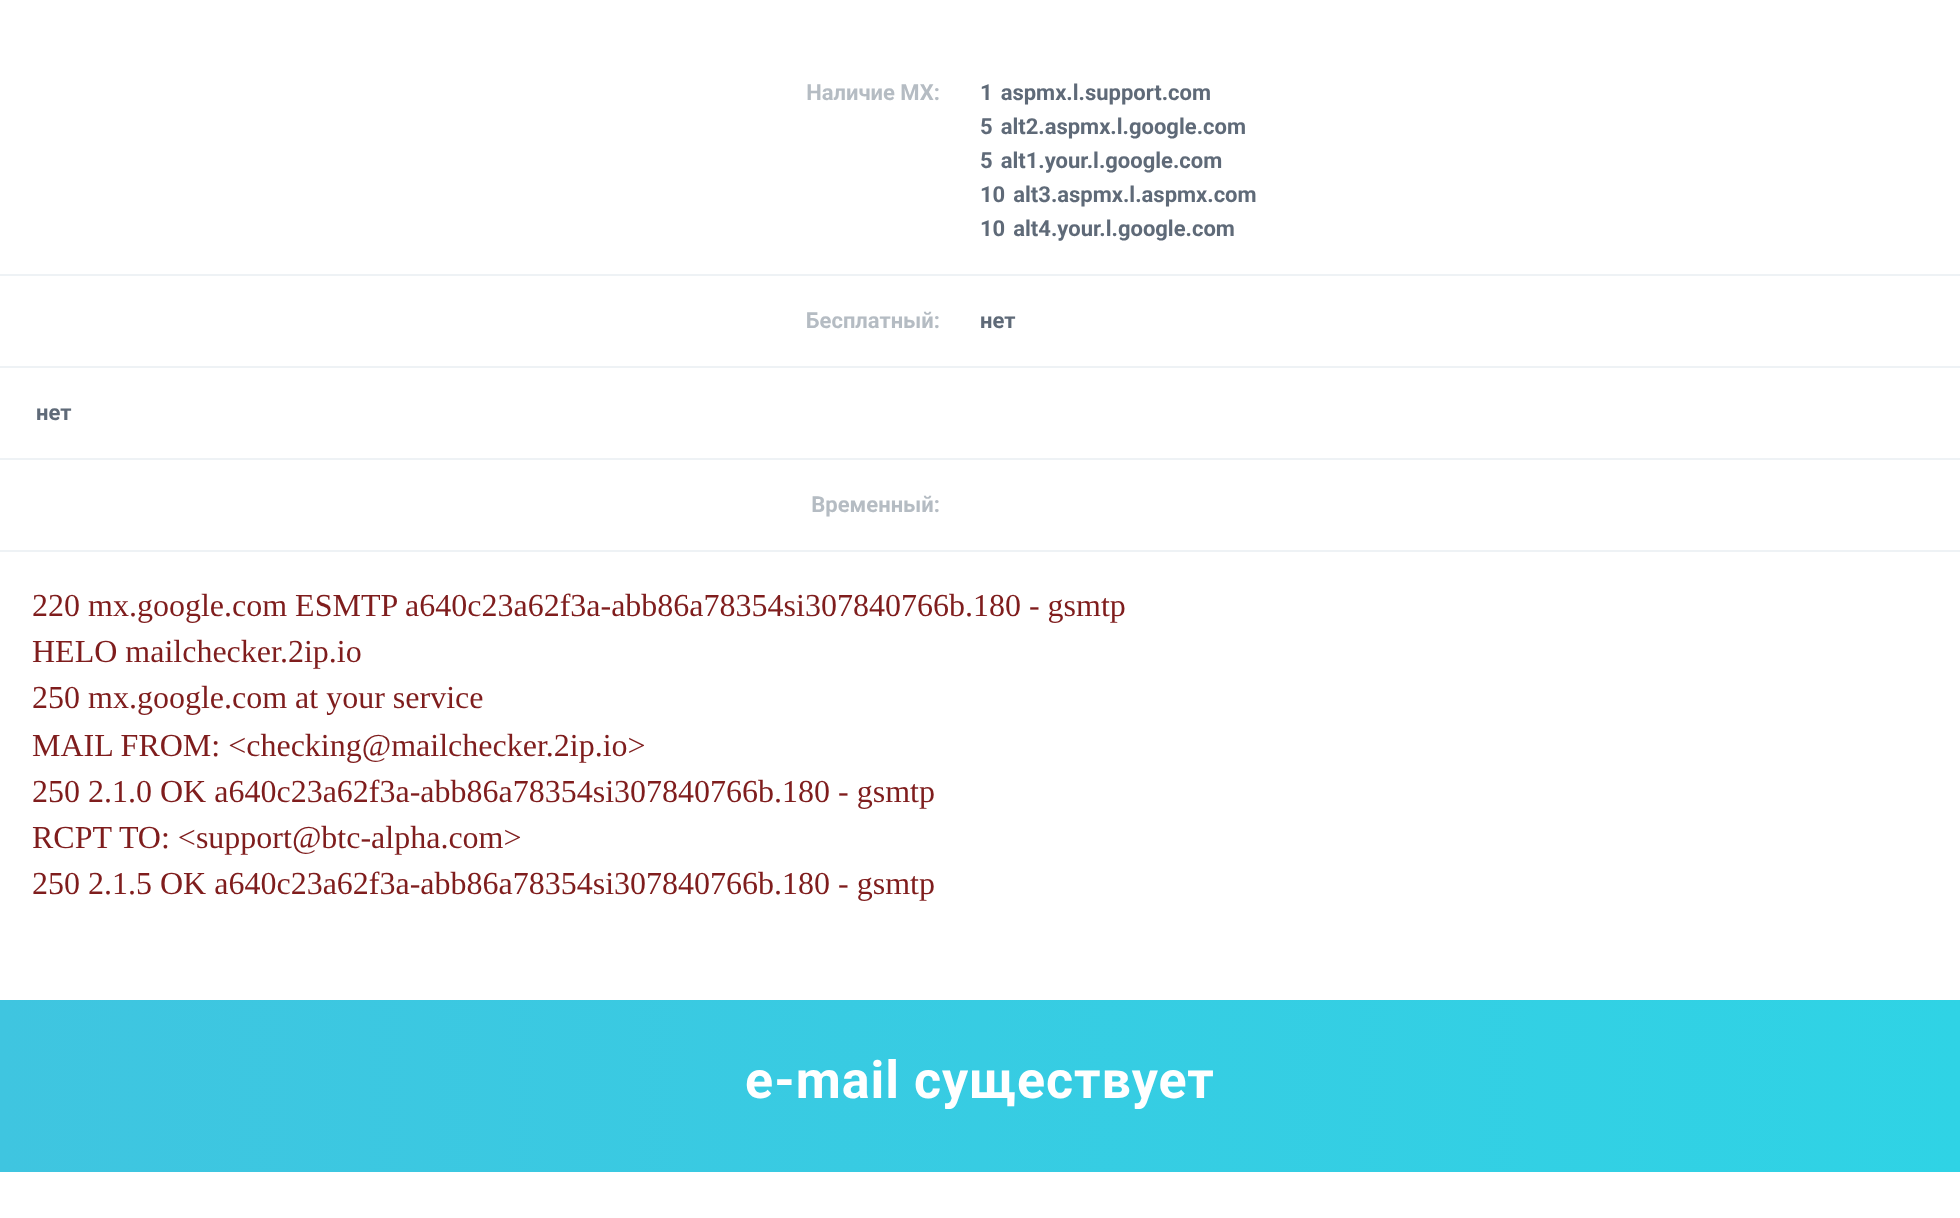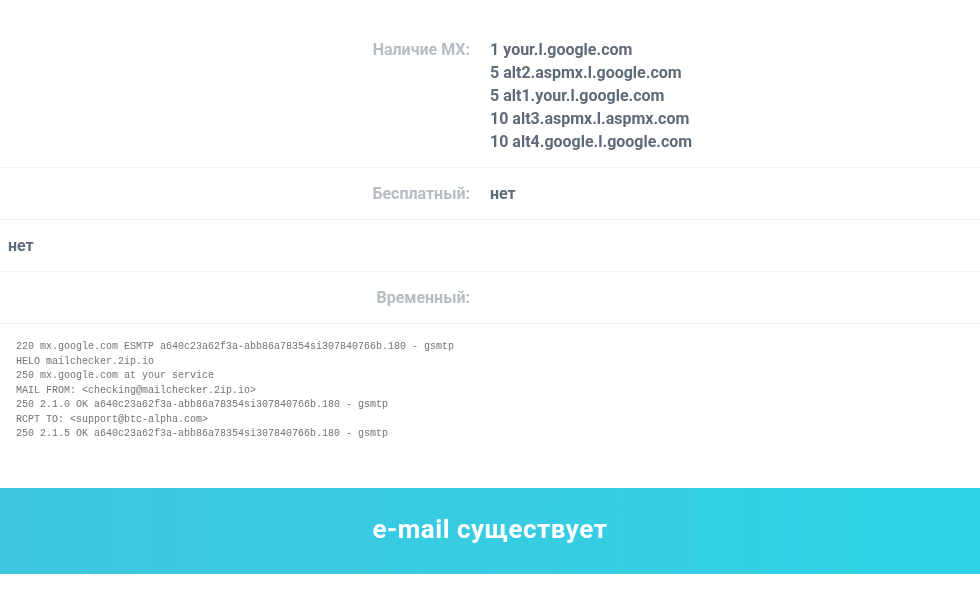--- a/index.html
+++ b/index.html
@@ -8,22 +8,22 @@
     background: #fff;
     width: 980px;
     color: #333;
   }
   .rows {
     width: 100%;
   }
   .row {
     display: flex;
     border-bottom: 1px solid #eef2f5;
-    padding: 16px 8px;
-    font-size: 16px;
+    padding: 16px 18px;
+    font-size: 11px;
     font-weight: 700;
   }
   .row:first-child {
     padding-top: 40px;
   }
   .label {
     flex: 0 0 50%;
     text-align: right;
     padding-right: 20px;
     color: #b5bcc3;
@@ -38,23 +38,23 @@
     flex-direction: column;
     gap: 4px;
   }
   .mx-entry {
     display: flex;
     gap: 4px;
   }
   .mx-priority {}
   .mx-host {}
   .smtp {
-    font-family: Liberation Mono, monospace;
-    font-size: 10px;
-    color: #737373;
+    font-family: Liberation Serif, serif;
+    font-size: 16px;
+    color: #7f1d1d;
     white-space: pre;
     padding: 16px;
     line-height: 1.45;
   }
   .banner {
     margin-top: 30px;
     background: linear-gradient(90deg, #3fc5e0 0%, #2fd3e5 100%);
     color: #fff;
     font-size: 26px;
     font-weight: 700;
@@ -67,37 +67,37 @@
 <body>
 
 <div class="rows">
 
   <div class="row">
     <div class="label">Наличие MX:</div>
     <div class="value">
       <div class="mx-list">
         <div class="mx-entry">
           <span class="mx-priority">1</span>
-          <span class="mx-host">your.l.google.com</span>
+          <span class="mx-host">aspmx.l.support.com</span>
         </div>
         <div class="mx-entry">
           <span class="mx-priority">5</span>
           <span class="mx-host">alt2.aspmx.l.google.com</span>
         </div>
         <div class="mx-entry">
           <span class="mx-priority">5</span>
           <span class="mx-host">alt1.your.l.google.com</span>
         </div>
         <div class="mx-entry">
           <span class="mx-priority">10</span>
           <span class="mx-host">alt3.aspmx.l.aspmx.com</span>
         </div>
         <div class="mx-entry">
           <span class="mx-priority">10</span>
-          <span class="mx-host">alt4.google.l.google.com</span>
+          <span class="mx-host">alt4.your.l.google.com</span>
         </div>
       </div>
     </div>
   </div>
 
   <div class="row">
     <div class="label">Бесплатный:</div>
     <div class="value">нет</div>
   </div>
 

